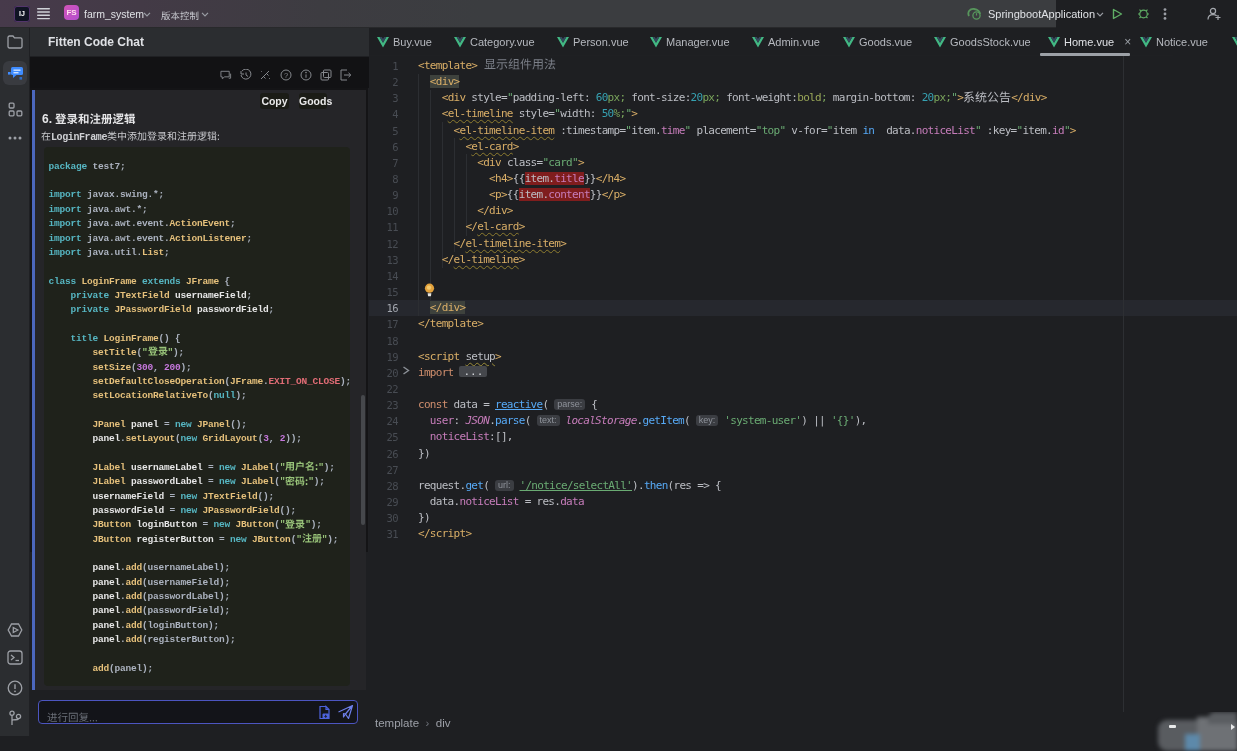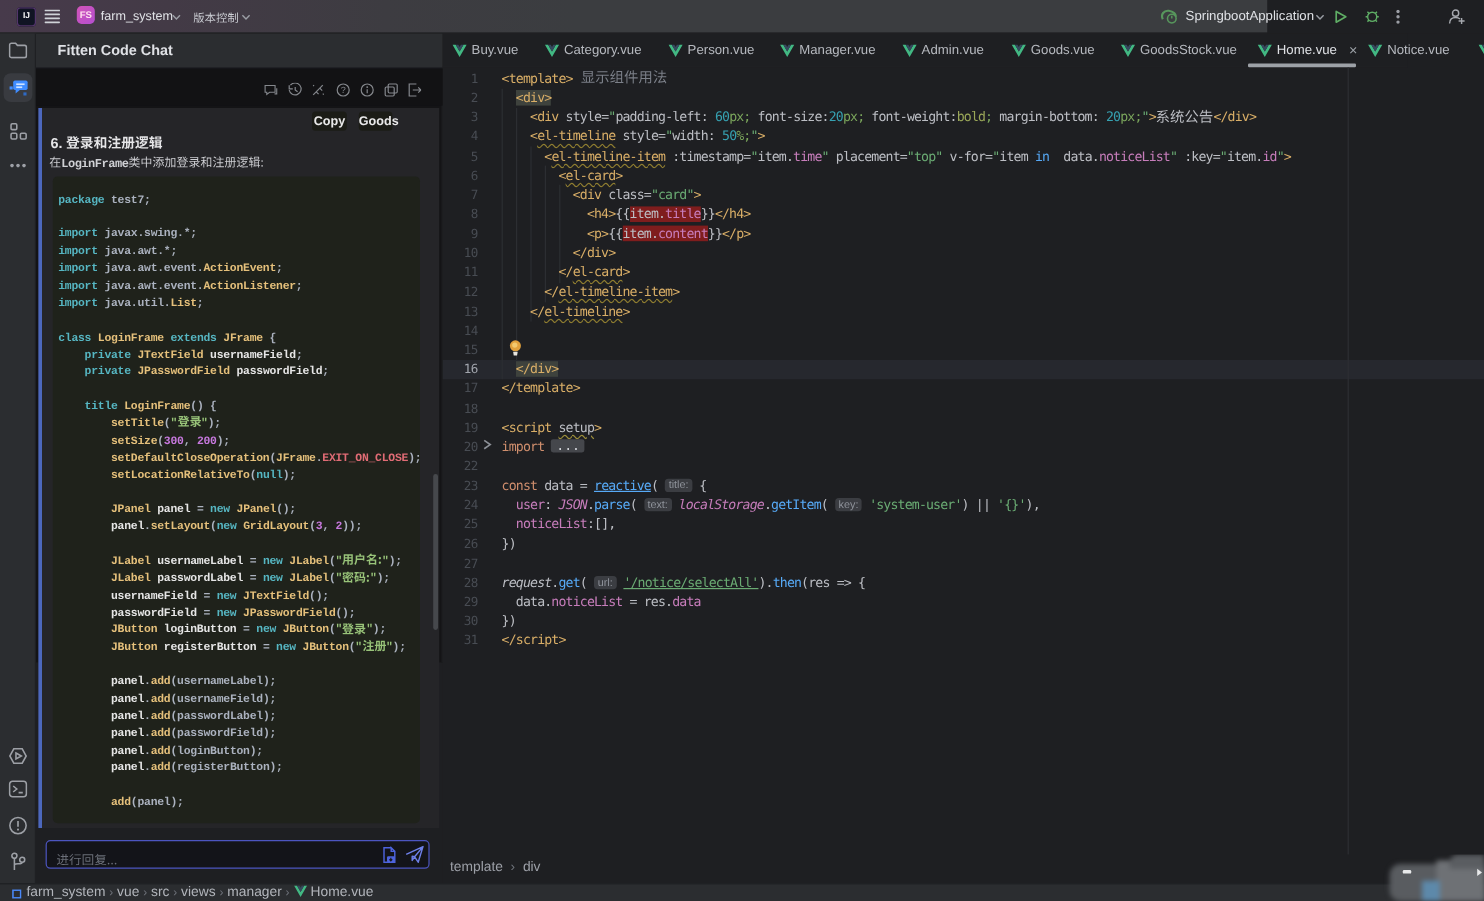--- a/index.html
+++ b/index.html
@@ -28,21 +28,21 @@
 
 #editor{position:absolute;left:369px;top:28px;width:868px;height:708px;background:#1e1f22}
 #tabs{position:absolute;left:0;top:0;width:804px;height:28px;background:#1e1f22;border-bottom:1px solid #1f2023}
 .tab{position:absolute;top:0;height:28px;font-size:11px;color:#b6b9bf;display:flex;align-items:center;gap:4px}
 .tab.active{color:#dfe1e5}
 .vue{width:12px;height:11px;display:inline-block}
 #caretline{position:absolute;left:0px;top:272.2px;width:868px;height:16.15px;background:#26282e}
 #gutter{position:absolute;left:0;top:29.9px;width:29px;text-align:right;font-family:"Liberation Mono",monospace;font-size:10.5px;letter-spacing:-.6px;line-height:16.15px;color:#484c53;white-space:pre}
 #code{position:absolute;left:49px;top:29.9px;font-family:"Liberation Mono",monospace;font-size:11px;letter-spacing:-.7px;line-height:16.15px;color:#bcbec4;white-space:pre}
 .tg{color:#d9ae67}.at{color:#bcbec4}.st{color:#6aab73}.nu{color:#36a1b1}.un{color:#7ba65c}.bv{color:#9aa758}.sep{color:#6f737b;font-size:10px}
-.kb{color:#56a8f5}.ko{color:#cf8e6d}.pp{color:#c77dbb}.fn{color:#57aaf7}.itp{font-style:italic;color:#c77dbb}.itw{font-style:italic;color:#bcbec4}
+.kb{color:#56a8f5}.ko{color:#cf8e6d}.pp{color:#c77dbb}.fn{color:#57aaf7}.itp{font-style:italic;color:#c77dbb}.itw{color:#bcbec4}
 .wav{text-decoration:underline wavy #8f7d2f 1px;text-underline-offset:2px}
 .wav2{text-decoration:underline wavy #9b8d3a 1px;text-underline-offset:2px}
 .hint{display:inline-block;background:#3b3d42;border-radius:3px;color:#8f939b;font-family:"Liberation Sans",sans-serif;font-size:9px;letter-spacing:0;line-height:11px;padding:0 3px;vertical-align:1px}
 .fold{display:inline-block;background:#45474c;border-radius:2px;color:#d3d5da;letter-spacing:0;line-height:11px;padding:0 4px;vertical-align:1px}
 .selbox{background:#3e423d}.ipol{background:#7f1d1d}
 #marginline{position:absolute;left:754px;top:28px;width:1px;height:656px;background:#2d2f33}
 .ig{position:absolute;width:1px;background:#2c2e32}
 #breadcrumb{position:absolute;left:6px;top:689px;font-size:11.5px;color:#9da0a8}
 
 #statusbar{position:absolute;left:0;top:736px;width:1237px;height:15px;background:#2b2d30;border-top:1px solid #1f2023;font-size:11.5px;color:#b2b5bb}
@@ -446,41 +446,32 @@
       <span class="tg">&lt;/<span class="wav">el-timeline-item</span>&gt;</span>
     <span class="tg">&lt;/<span class="wav">el-timeline</span>&gt;</span>
 
 
   <span class="selbox"><span class="tg">&lt;/div&gt;</span></span>
 <span class="tg">&lt;/template&gt;</span>
 
 <span class="tg">&lt;script</span> <span class="at wav2">setup</span><span class="tg">&gt;</span>
 <span class="ko">import</span> <span class="fold">...</span>
 
-<span class="ko">const</span> data = <span class="fn" style="text-decoration:underline">reactive</span>( <span class="hint">title:</span> {
+<span class="ko">const</span> data = <span class="fn" style="text-decoration:underline">reactive</span>( <span class="hint">parse:</span> {
   <span class="pp">user</span>: <span class="itp">JSON</span>.<span class="fn">parse</span>( <span class="hint">text:</span> <span class="itp">localStorage</span>.<span class="fn">getItem</span>( <span class="hint">key:</span> <span class="st">'system-user'</span>) || <span class="st">'{}'</span>),
   <span class="pp">noticeList</span>:[],
 })
 
 <span class="itw">request</span>.<span class="fn">get</span>( <span class="hint">url:</span> <span class="st" style="text-decoration:underline">'/notice/selectAll'</span>).<span class="fn">then</span>(res =&gt; {
   data.<span class="pp">noticeList</span> = res.<span class="pp">data</span>
 })
 <span class="tg">&lt;/script&gt;</span></pre></div>
  <div id="breadcrumb">template&nbsp;&nbsp;<span style="color:#6f737b">›</span>&nbsp;&nbsp;div</div>
 </div>
 
-<div id="statusbar">
- <svg class="abs" style="left:10px;top:4px" width="8" height="8" viewBox="0 0 8 8">
-        <rect x=".8" y=".8" width="6.4" height="6.4" fill="none" stroke="#4a88f7" stroke-width="1.3"></rect>
-      </svg>
- <div class="abs" style="left:22px;top:1px">farm_system <span class="sep">›</span> vue <span class="sep">›</span> src <span class="sep">›</span> views <span class="sep">›</span> manager <span class="sep">›</span> <svg style="width:11px;height:10px;vertical-align:-1px" viewBox="0 0 12 11">
-          <path d="M0 0 L6 10.4 L12 0 H9.36 L6 5.82 L2.64 0 Z" fill="#42b883"></path>
-          <path d="M2.64 0 L6 5.82 L9.36 0 H7.2 L6 2.08 L4.8 0 Z" fill="#35495e"></path>
-        </svg> Home.vue</div>
-</div>
 
 <div class="abs" style="left:1152px;top:712px;width:85px;height:39px;overflow:hidden">
  <div class="abs" style="left:0;top:0;width:85px;height:39px;filter:blur(2px)">
   <div class="abs" style="left:6px;top:8px;width:80px;height:31px;border-radius:9px 0 0 9px;background:#595c60"></div>
   <div class="abs" style="left:45px;top:5px;width:40px;height:34px;background:#6e7175"></div>
   <div class="abs" style="left:56px;top:0px;width:29px;height:12px;border-radius:7px 0 0 0;background:#5a5d61"></div>
   <div class="abs" style="left:33px;top:22px;width:15px;height:17px;background:#5d89aa;filter:blur(.5px)"></div>
  </div>
  <div class="abs" style="left:17px;top:13px;width:7px;height:2.5px;background:#e8e9ea;border-radius:1px"></div>
  <div class="abs" style="left:79px;top:12px;width:0;height:0;border-left:4px solid #e8e9ea;border-top:3px solid transparent;border-bottom:3px solid transparent"></div>

